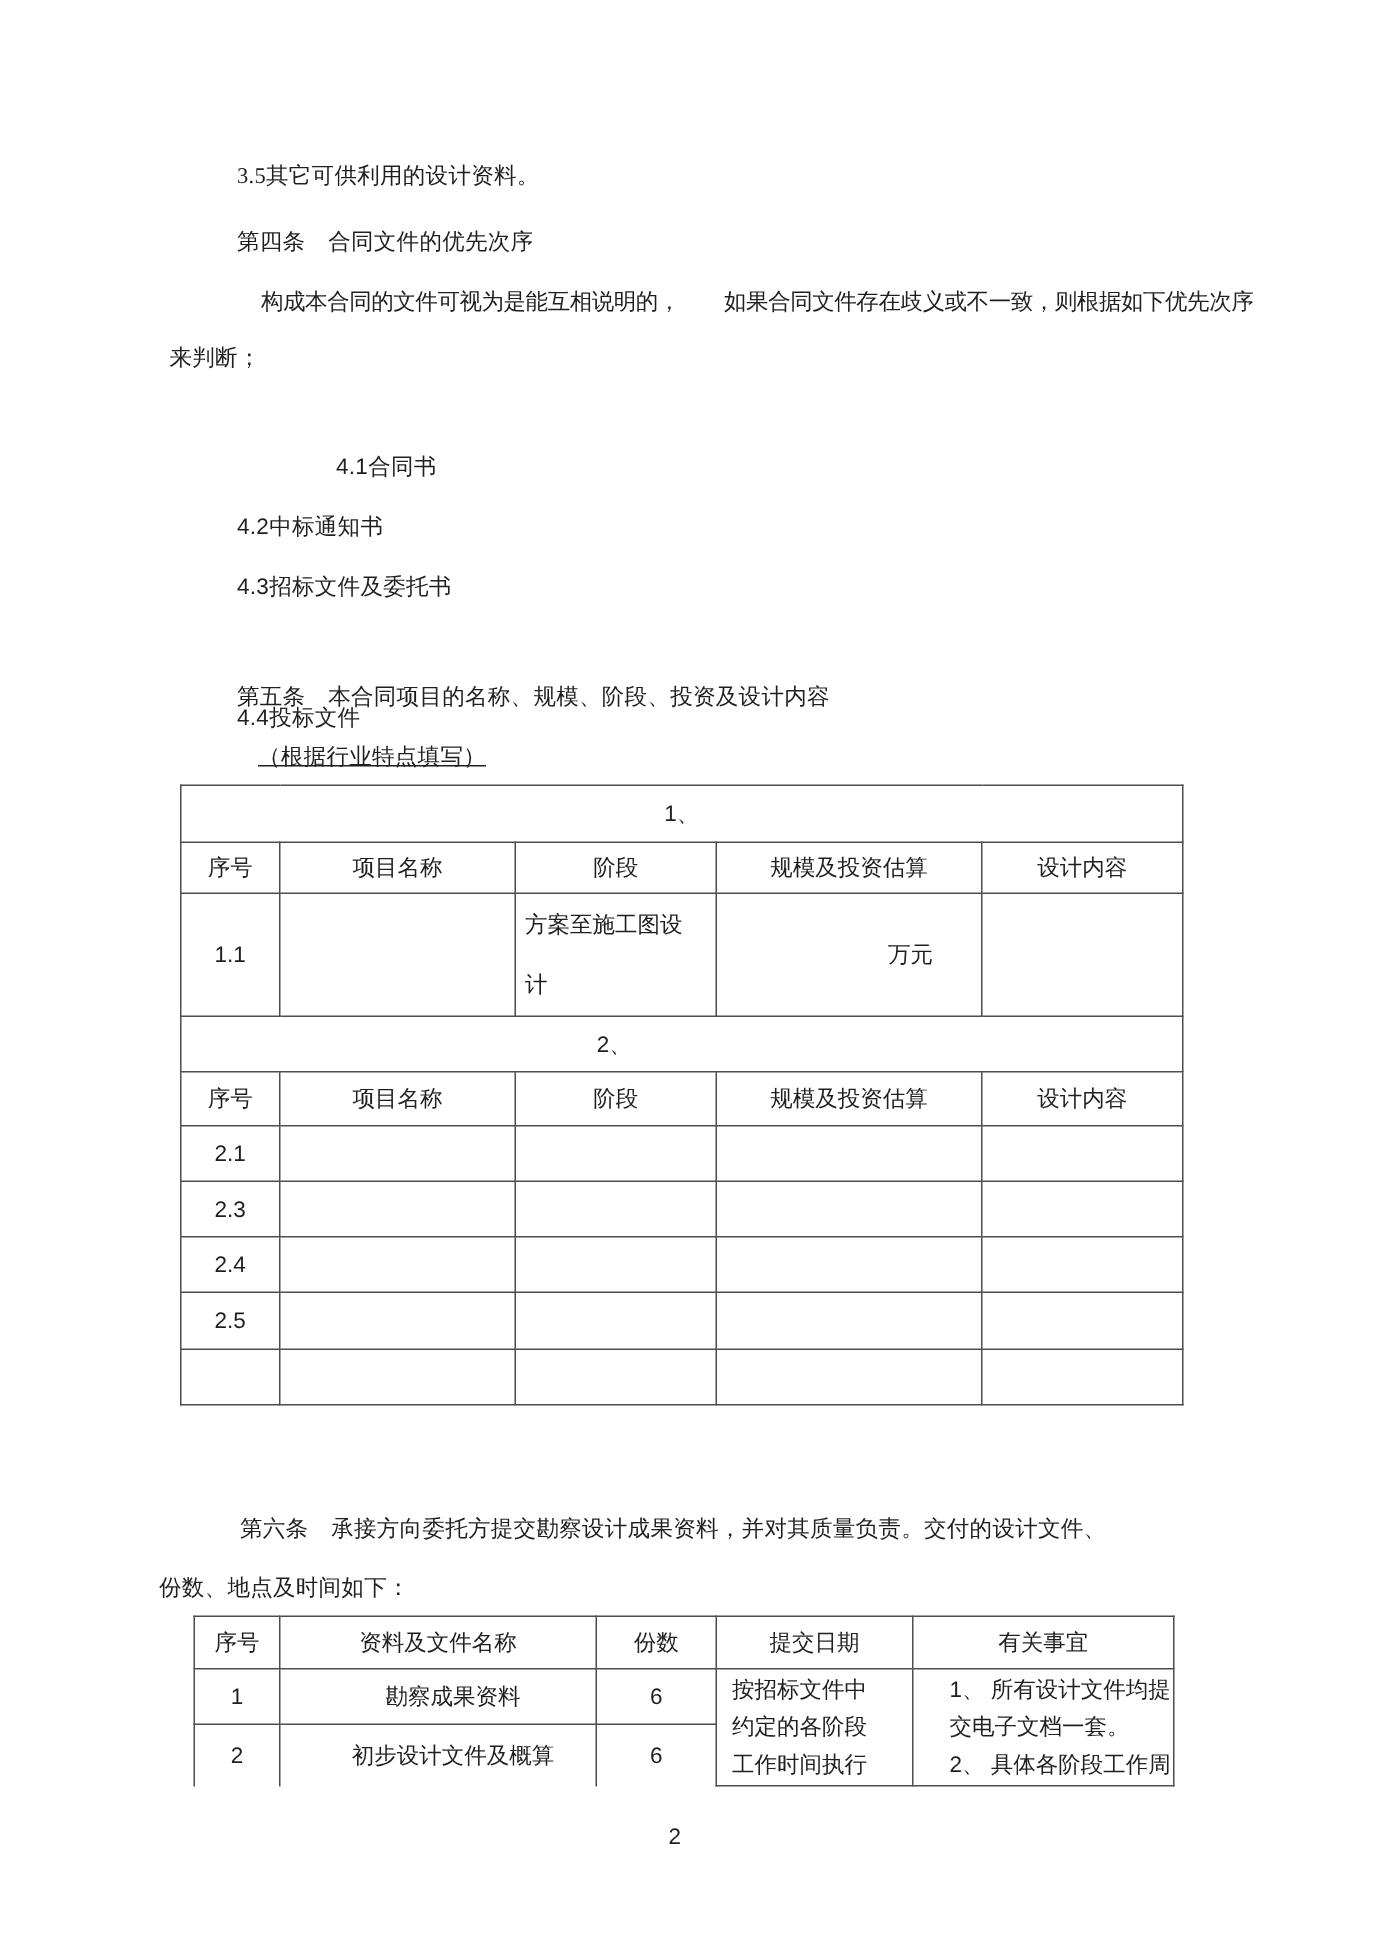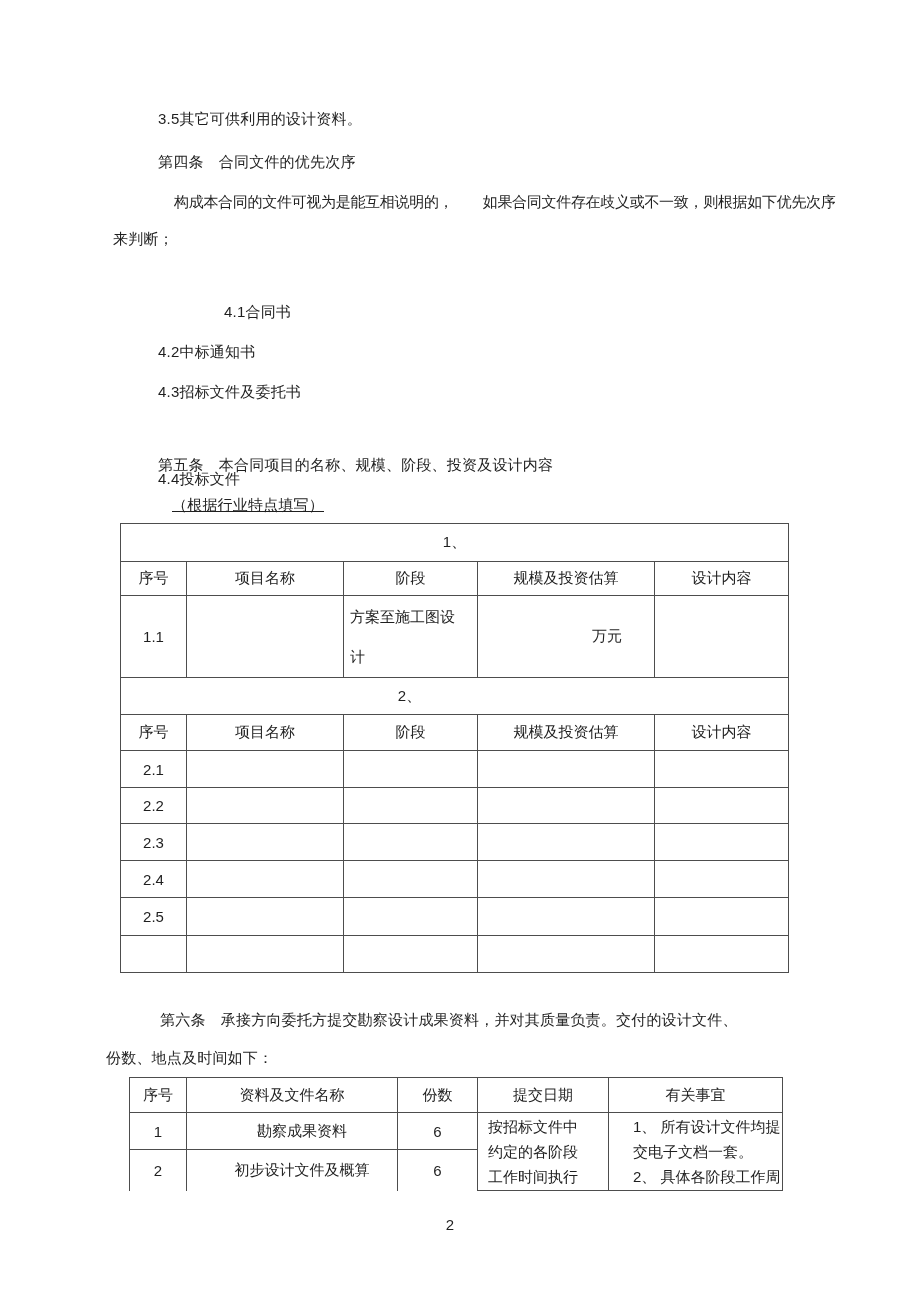--- a/index.html
+++ b/index.html
@@ -11,21 +11,21 @@
     font-family:"Liberation Sans", sans-serif;
     color:#1f1f1f;
     font-size:15px;
   }
   .line{
     position:absolute;
     white-space:pre;
     line-height:19px;
     letter-spacing:0.2px;
   }
-  .l-3-5   {top:109px;left:158px;}
+  .l-3-5   {top:109px;left:158px;font-family:Liberation Serif, serif;}
   .l-h4    {top:152px;left:158px;}
   .l-p4a   {top:192px;left:174px;letter-spacing:-0.3px;}
   .l-p4b   {top:229px;left:113px;}
   .l-41    {top:302px;left:176px;margin-left:48px;}
   .l-42    {top:342px;left:158px;}
   .l-43    {top:382px;left:158px;}
   .l-44    {top:422px;left:158px;margin-top:47px;}
   .l-h5    {top:455px;left:158px;}
   .l-note5 {top:495px;left:172px;text-decoration:underline;}
   .l-p6a   {top:1010px;left:160px;}
@@ -119,27 +119,20 @@
     </tr>
     <tr style="height:36px">
       <td>序号</td>
       <td>项目名称</td>
       <td>阶段</td>
       <td>规模及投资估算</td>
       <td>设计内容</td>
     </tr>
     <tr style="height:37px">
       <td>2.1</td>
-      <td></td>
-      <td></td>
-      <td></td>
-      <td></td>
-    </tr>
-    <tr style="height:36px">
-      <td>2.2</td>
       <td></td>
       <td></td>
       <td></td>
       <td></td>
     </tr>
     <tr style="height:37px">
       <td>2.3</td>
       <td></td>
       <td></td>
       <td></td>

